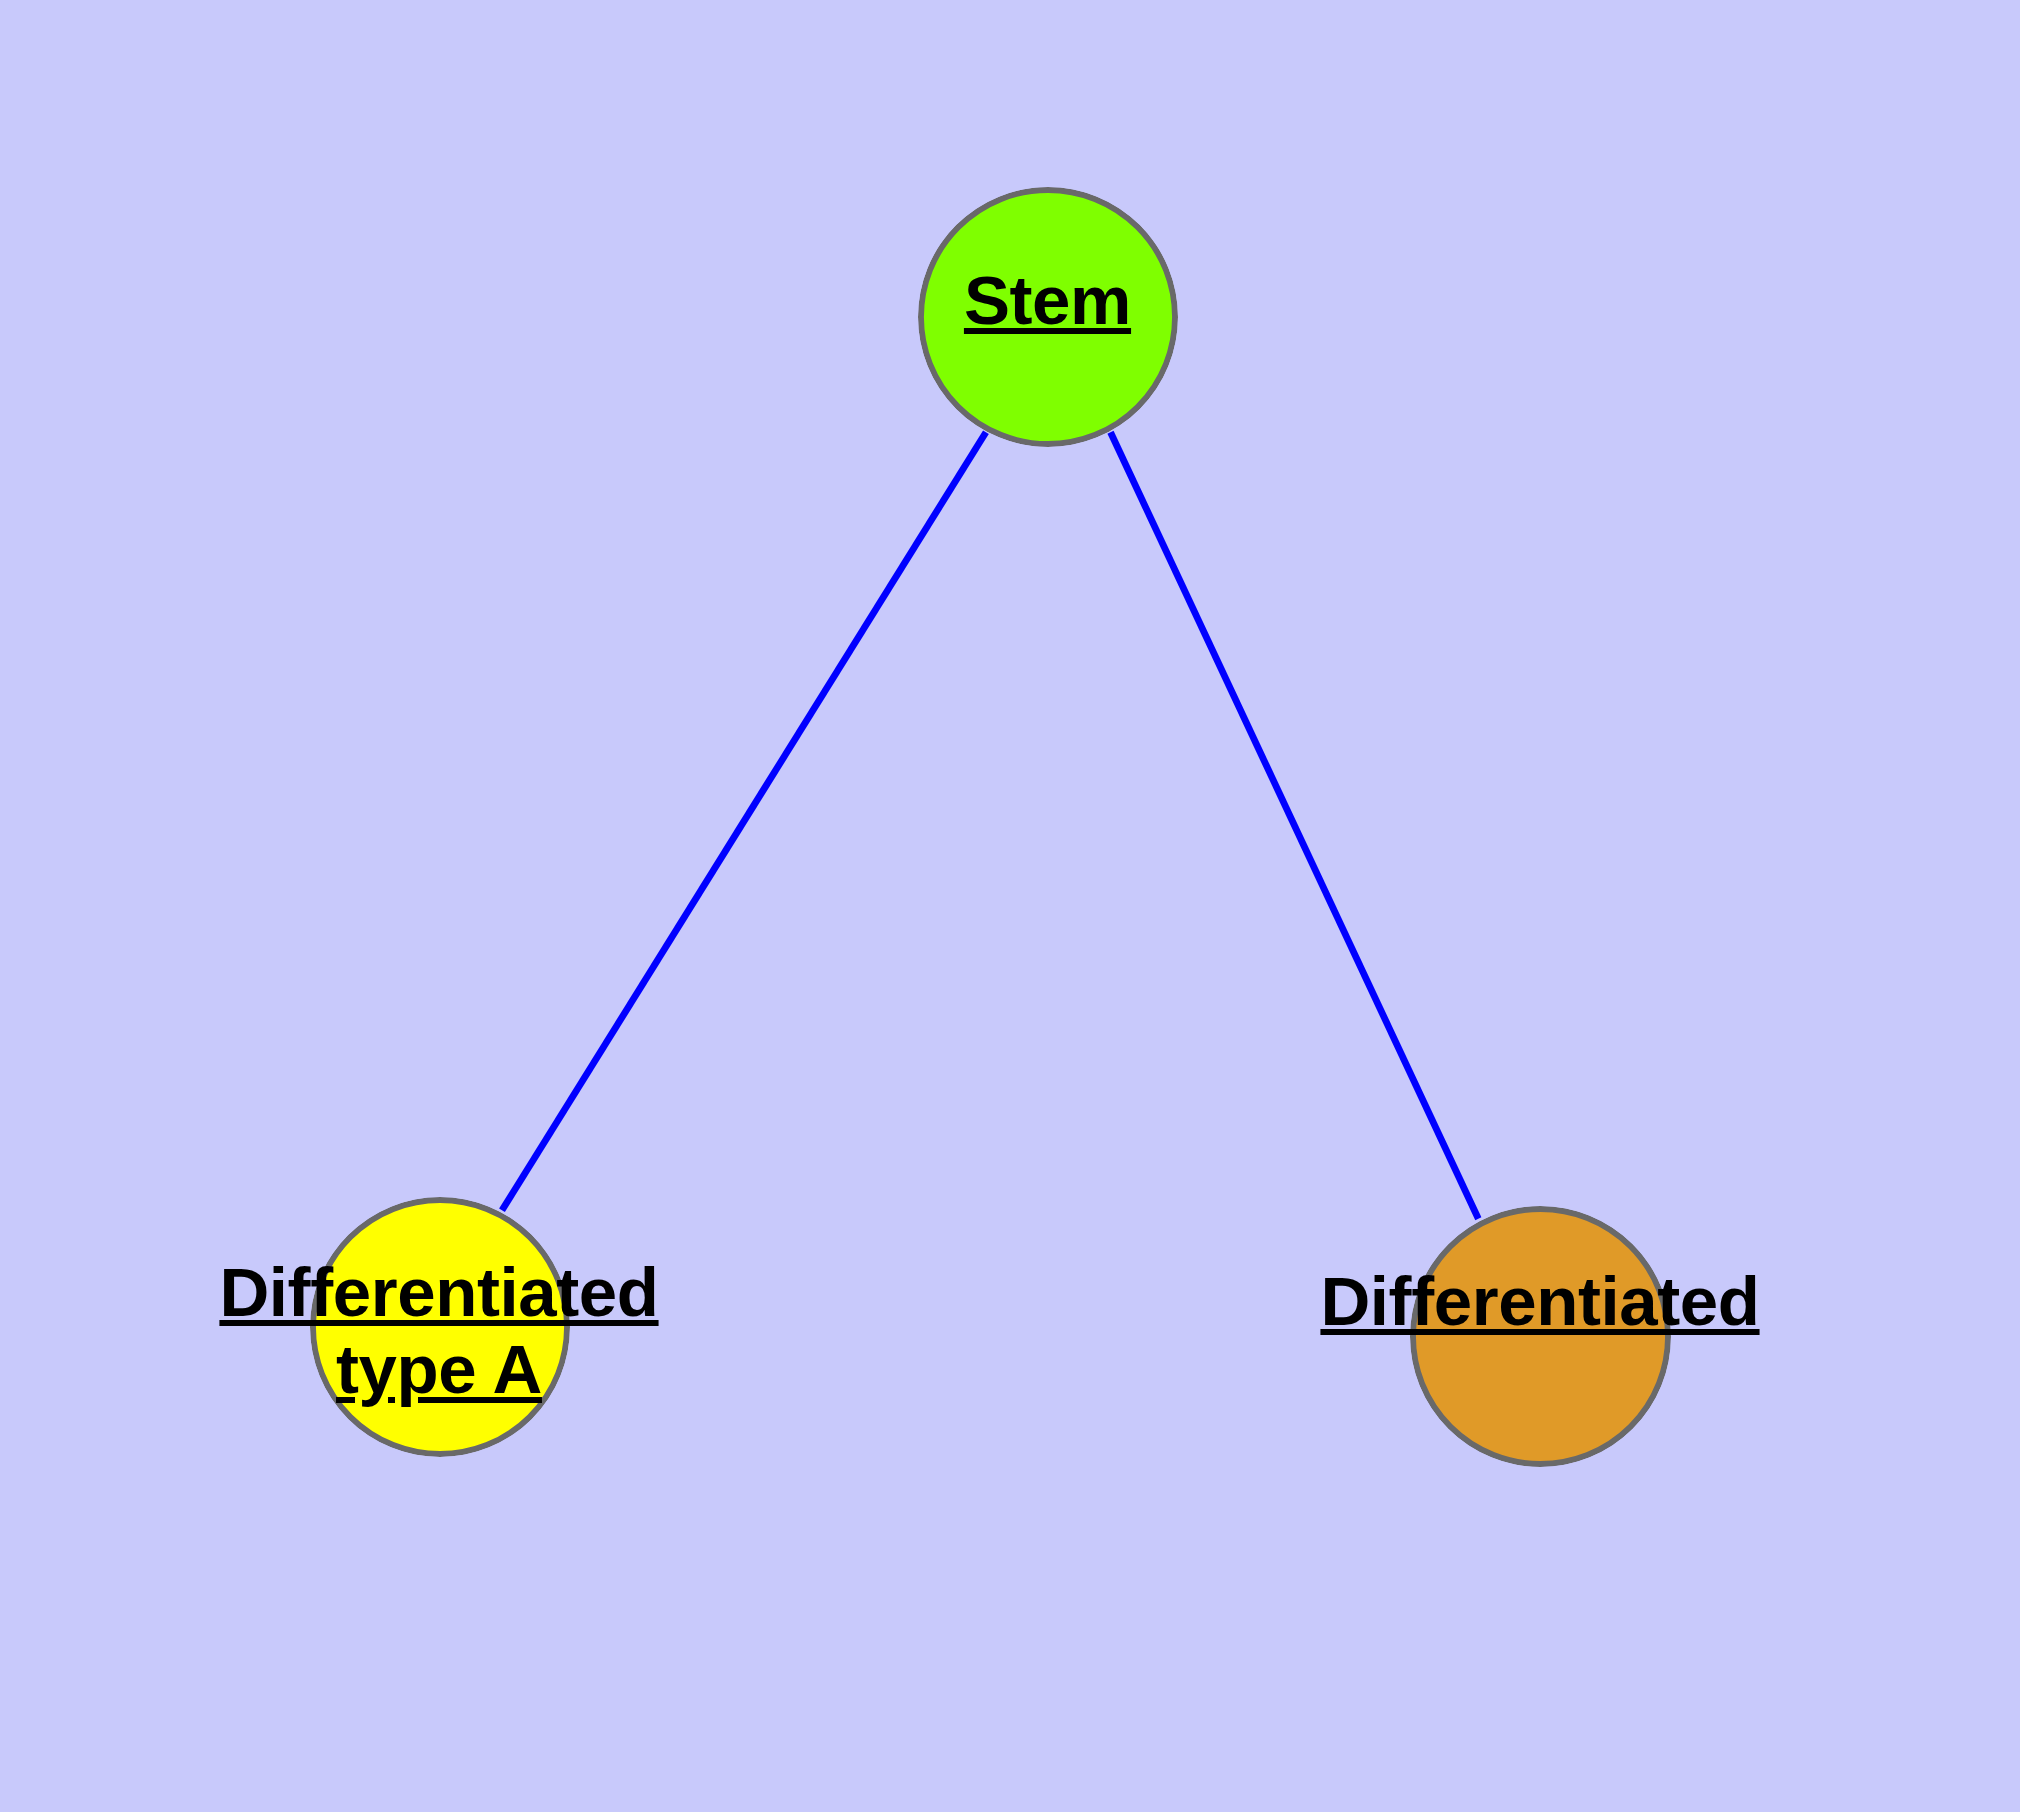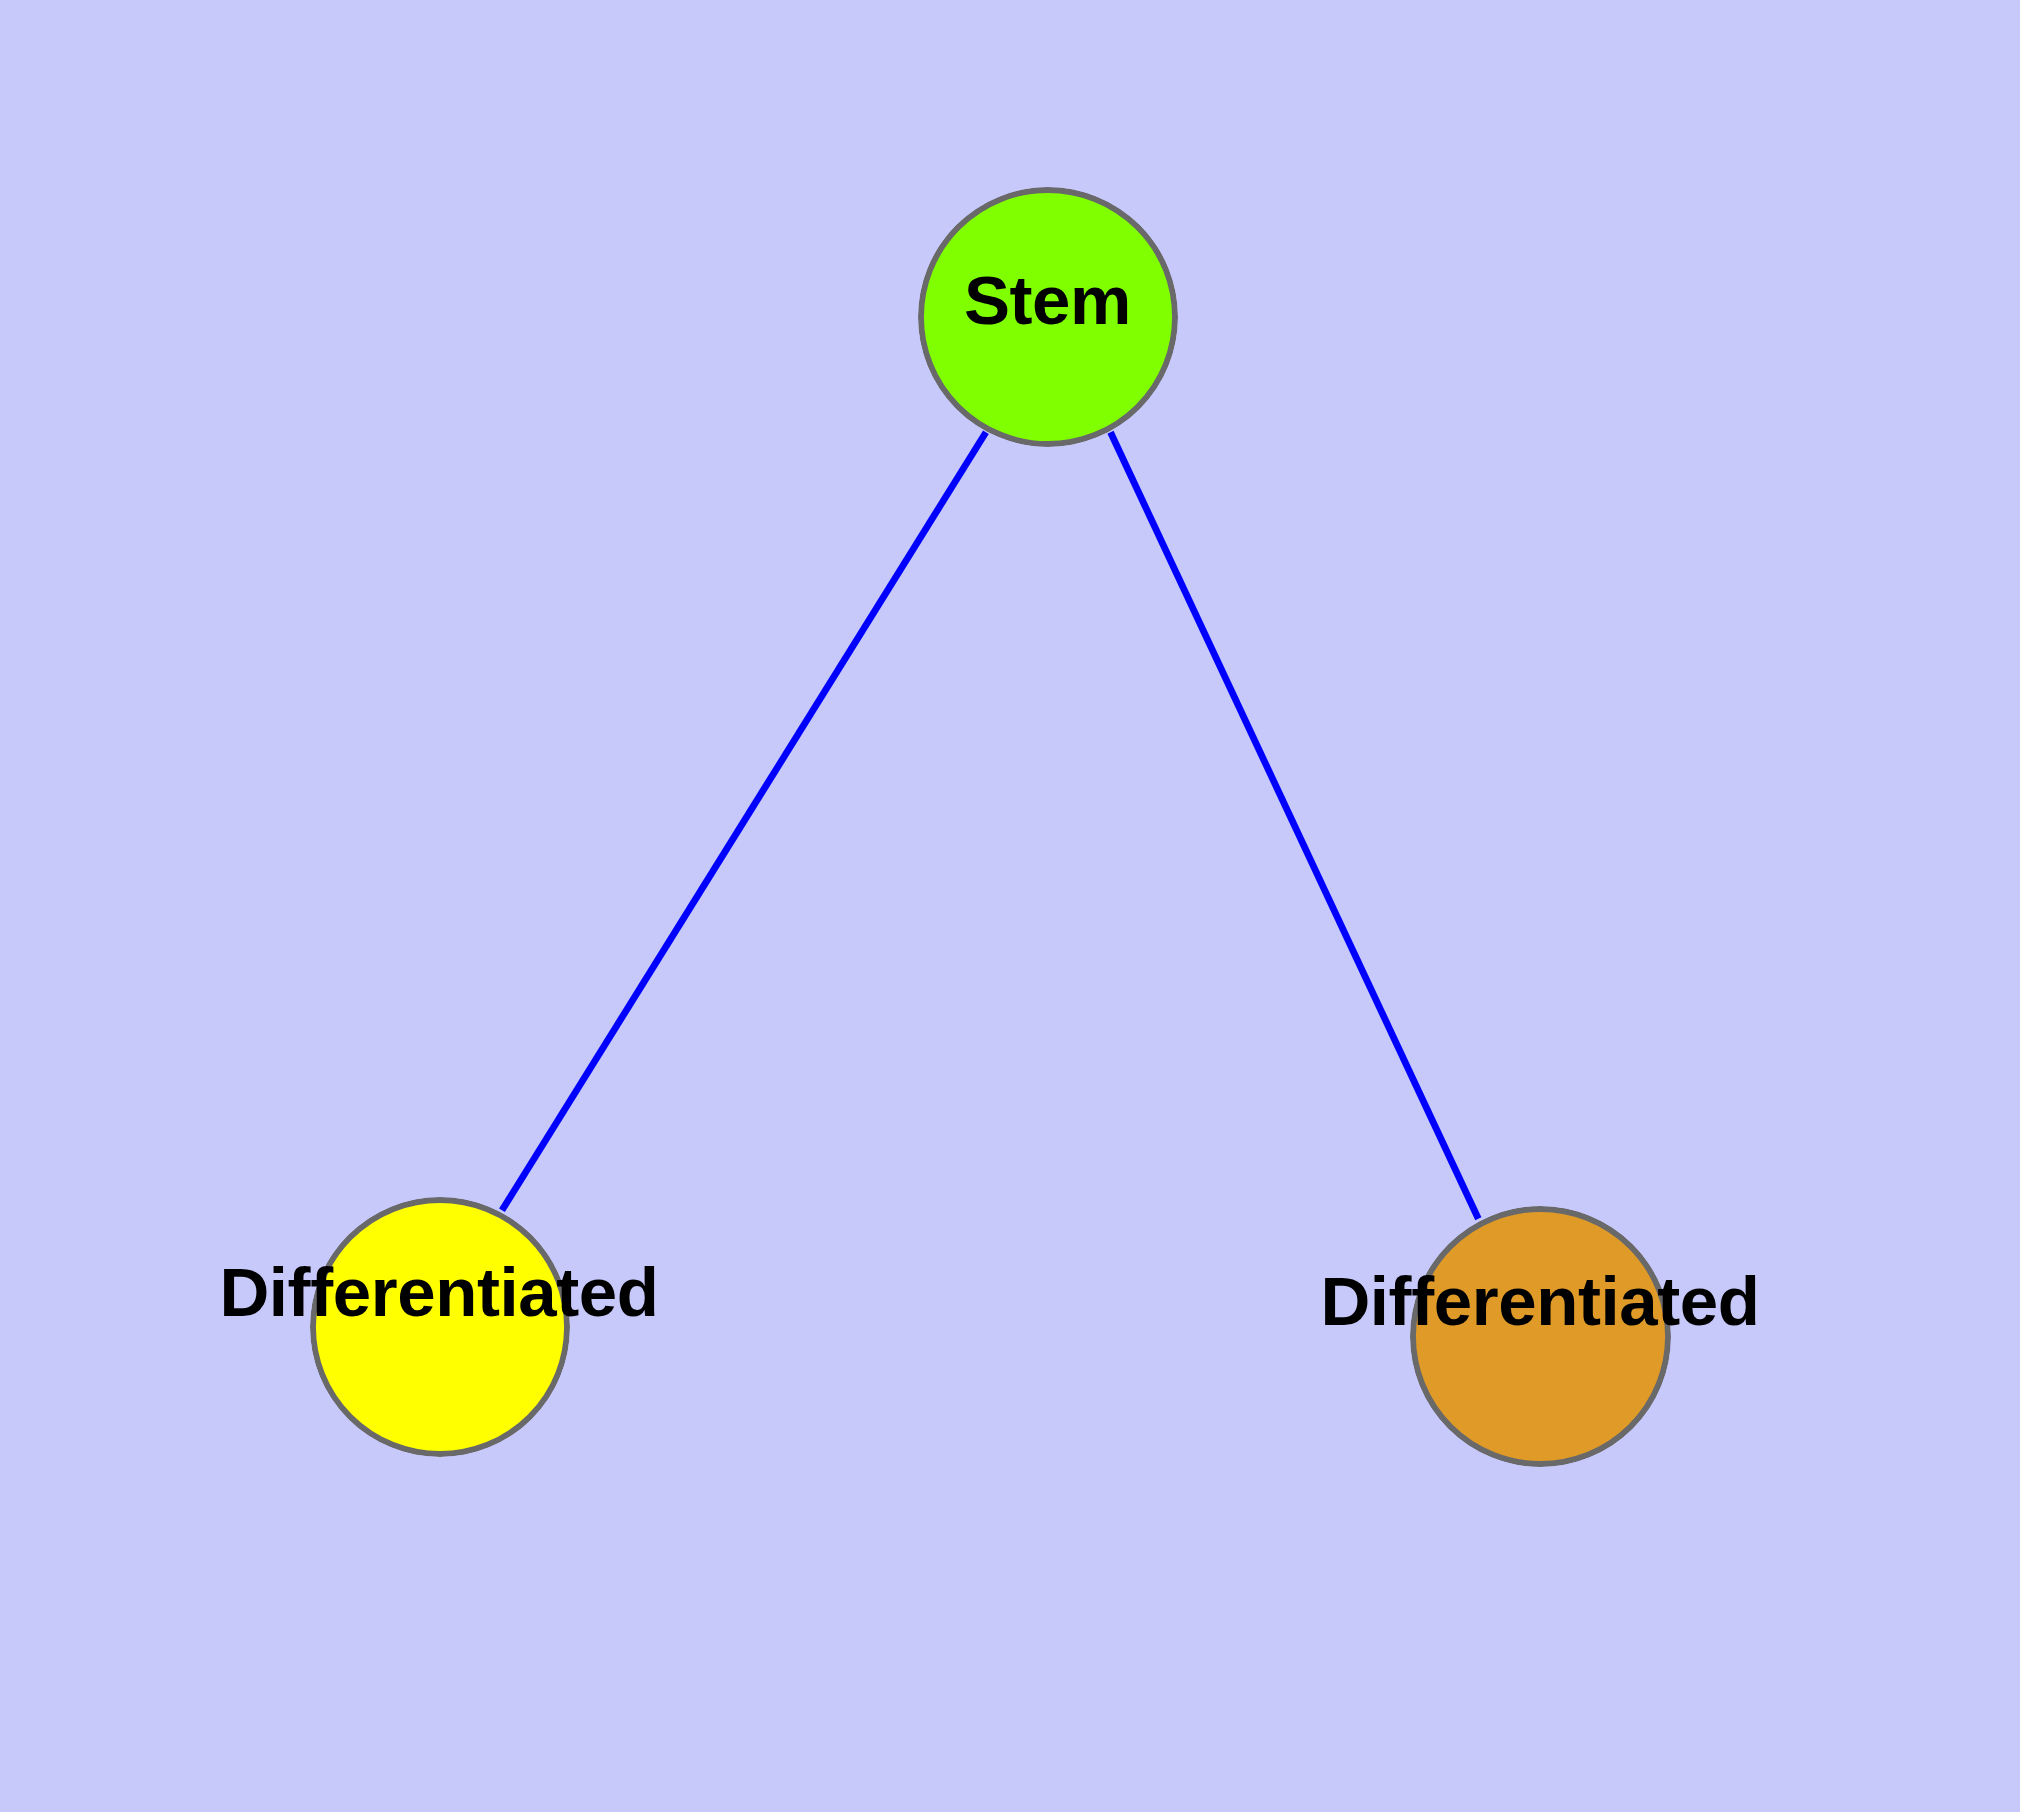--- a/index.html
+++ b/index.html
@@ -34,20 +34,21 @@
   }
   .node-label {
     position: absolute;
     color: #000000;
     font-weight: bold;
     font-family: "Liberation Sans", sans-serif;
     text-align: center;
     white-space: pre;
     line-height: 1.12;
     letter-spacing: -0.4px;
+    text-decoration: underline;
   }
   
   #node-stem {
     left: 918px;
     top: 187px;
     width: 260px;
     height: 260px;
   }
   #label-stem {
     left: 878px;
@@ -99,18 +100,18 @@
   <svg class="node" id="node-diff-a" viewBox="0 0 307 307" xmlns="http://www.w3.org/2000/svg">
     <circle cx="153.5" cy="153.5" r="150" fill="#ffff00" stroke="#696969" stroke-width="7"></circle>
   </svg>
 
   <svg class="node" id="node-diff-b" viewBox="0 0 308 308" xmlns="http://www.w3.org/2000/svg">
     <circle cx="154" cy="154" r="150.5" fill="#e09a28" stroke="#696969" stroke-width="7"></circle>
   </svg>
 
   <div class="node-label" id="label-stem">Stem</div>
 
-  <div class="node-label" id="label-diff-a"><span>Differentiated</span><br></div>
+  <div class="node-label" id="label-diff-a"><span>Differentiated</span><br><span>type A</span></div>
 
   <div class="node-label" id="label-diff-b"><span>Differentiated</span><br></div>
 
 </div>
 
 
 </body></html>

